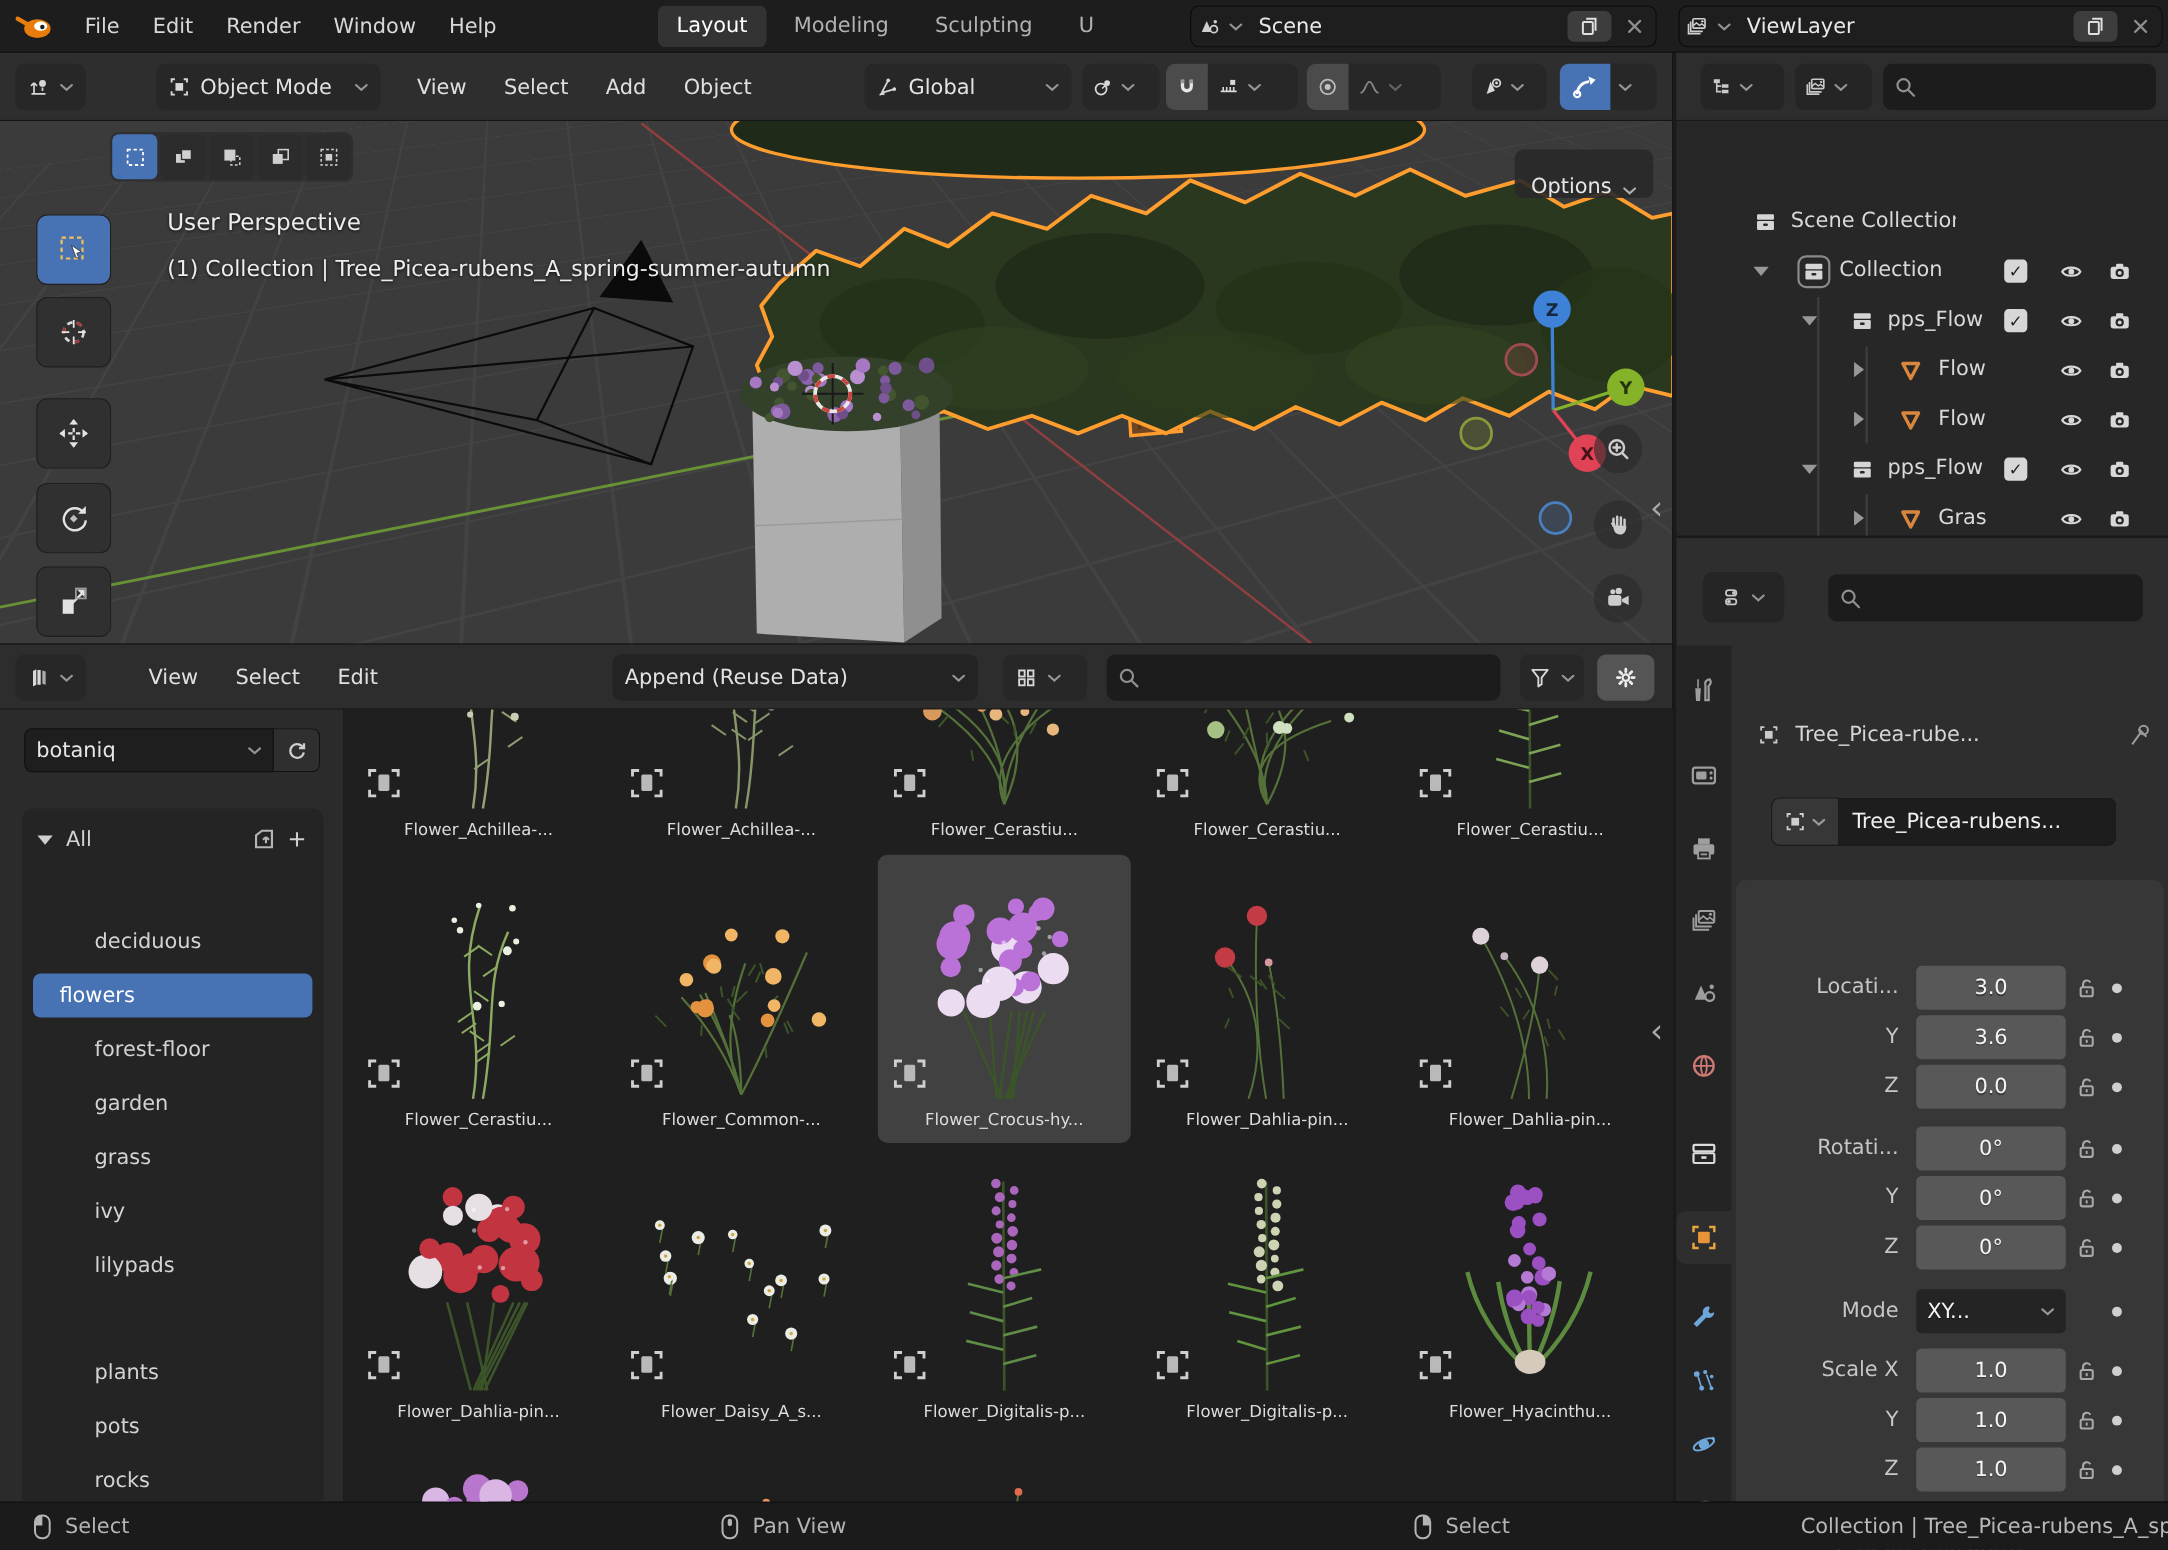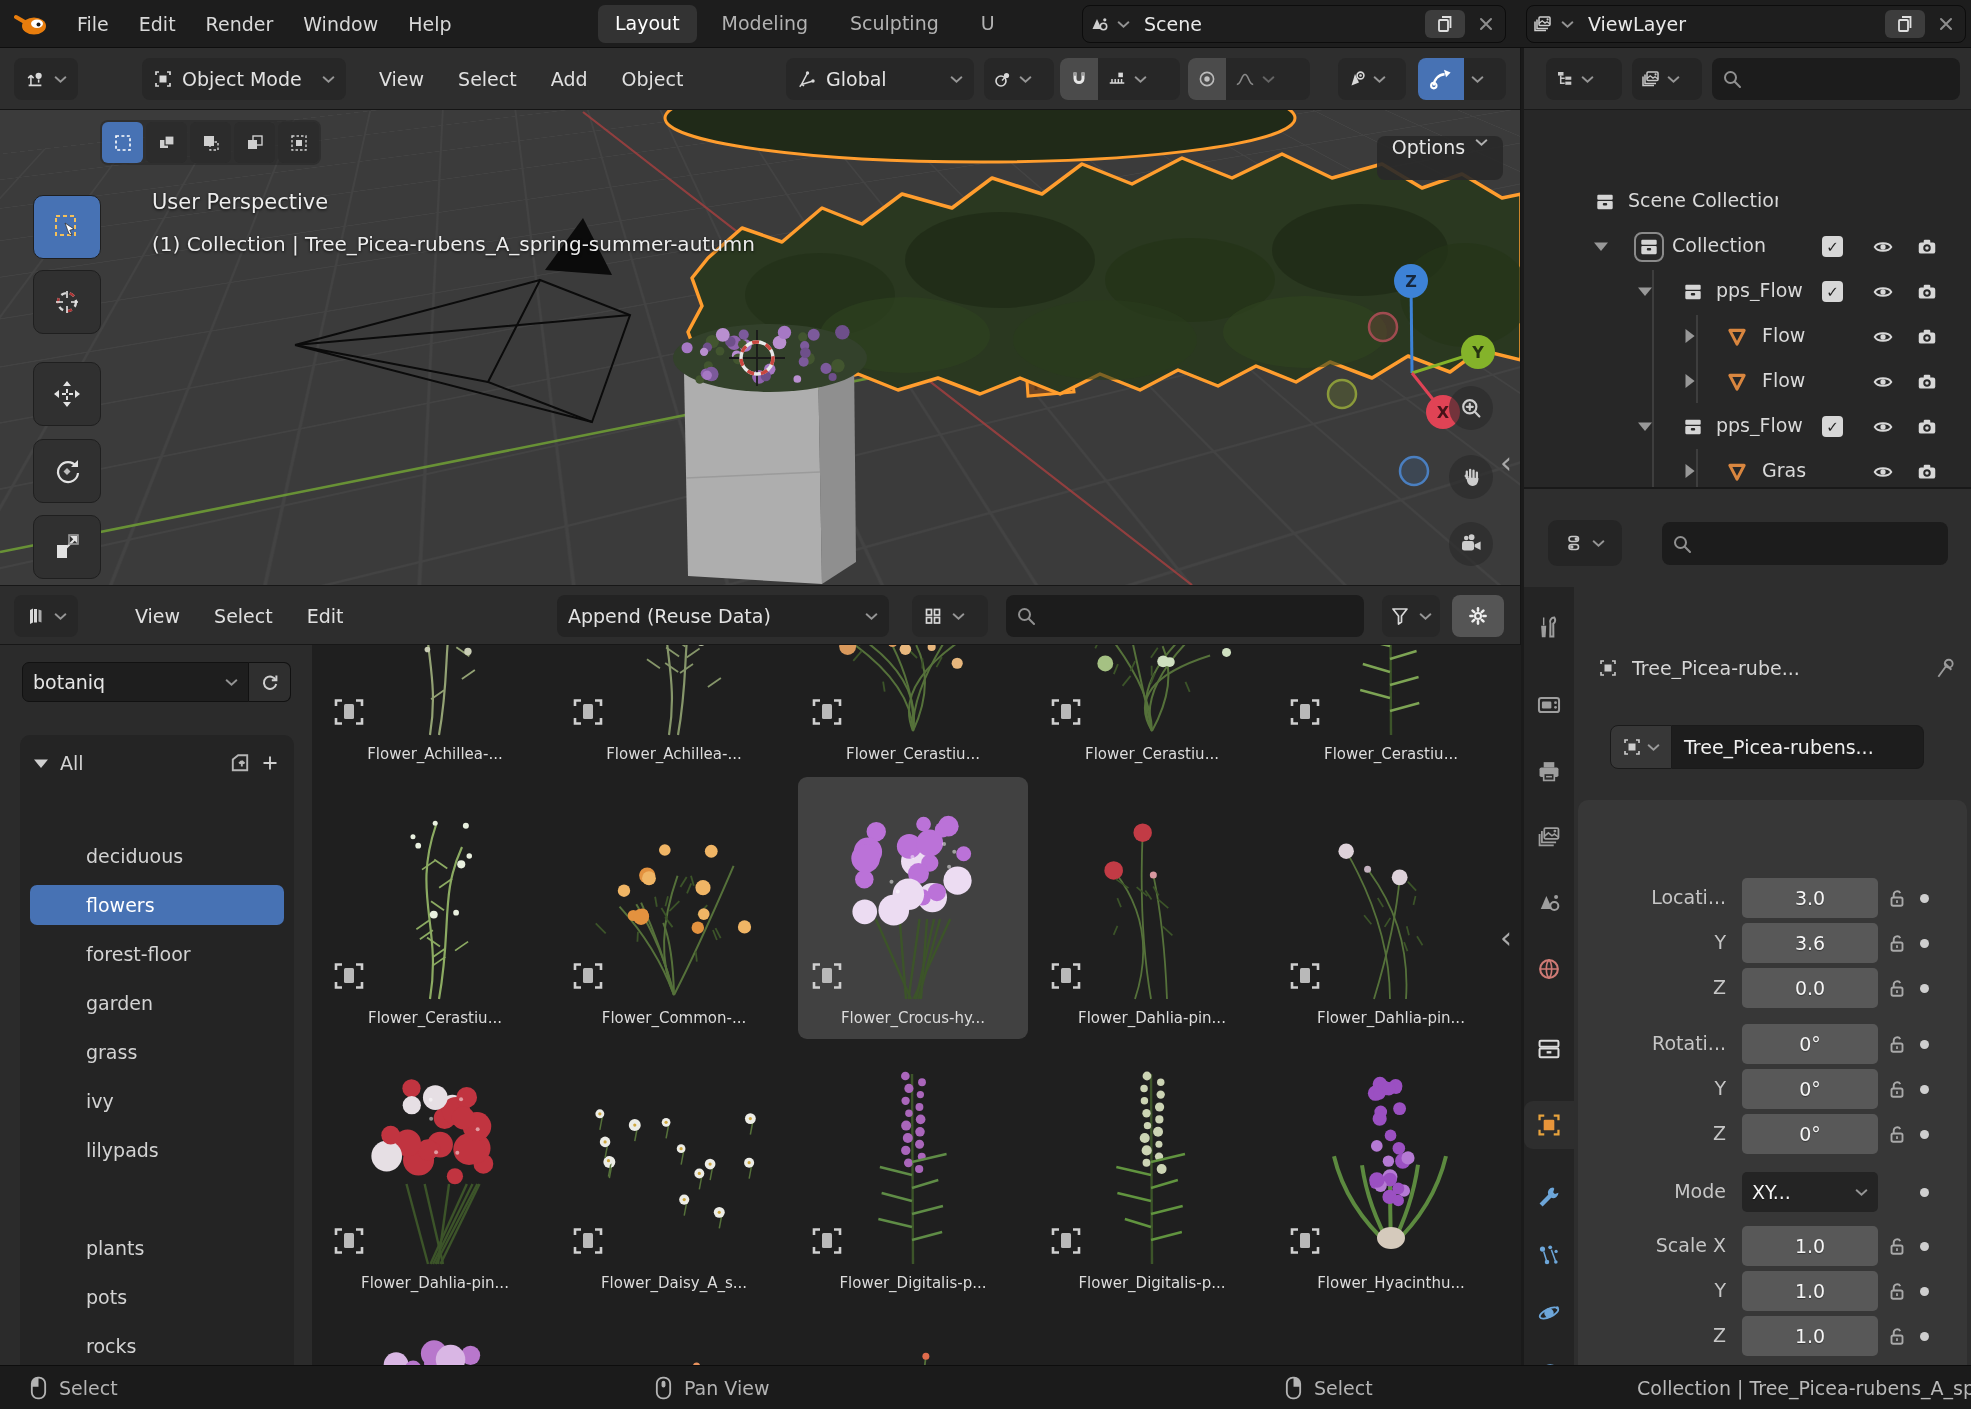--- a/index.html
+++ b/index.html
@@ -35,21 +35,21 @@
   .bluebtn{height:42px;width:46px;background:#4772b4;border-radius:8px 0 0 8px;display:flex;align-items:center;justify-content:center}
 
   
   #vp-canvas{position:absolute;left:0;top:110px;width:1521px;height:475px;background:#3b3b3b;overflow:hidden;border-right:1px solid #151515}
   .floor{position:absolute;left:-650px;top:-430px;width:2900px;height:1700px;background-image:linear-gradient(#4a4a4a 1.7px,transparent 1.7px),linear-gradient(90deg,#4a4a4a 1.7px,transparent 1.7px);background-size:86px 86px;transform:perspective(1050px) rotateX(63deg) rotateZ(-21deg);transform-origin:54% 32%;opacity:.5}
   #scene{position:absolute;left:0;top:0;width:1521px;height:475px}
   #selmode{position:absolute;left:100px;top:10px;display:flex;gap:3px;background:rgba(34,34,34,.45);border-radius:8px;padding:2px}
   .smbtn{width:41px;height:41px;background:#2c2c2c;border-radius:6px;display:flex;align-items:center;justify-content:center}
   .smbtn.active{background:#4772b4}
   .ovl{position:absolute;left:152px;color:#ededed;text-shadow:0 1px 3px rgba(0,0,0,.8)}
-  #options-btn{position:absolute;left:1377px;top:26px;width:126px;height:44px;background:rgba(41,41,41,.9);border-radius:8px;display:flex;align-items:flex-start;justify-content:center;gap:10px;color:#e6e6e6}
+  #options-btn{position:absolute;left:1377px;top:26px;width:126px;height:44px;background:rgba(41,41,41,.9);border-radius:8px;display:flex;align-items:flex-end;justify-content:center;gap:10px;color:#e6e6e6}
   .tbtn{position:absolute;left:33px;width:68px;height:64px;background:#303030;border:1px solid #1f1f1f;border-radius:10px;display:flex;align-items:center;justify-content:center}
   .tbtn.active{background:#4772b4}
   .tbtn .ic{width:30px;height:30px}
   .vcirc{position:absolute;left:1449px;width:44px;height:44px;border-radius:50%;background:rgba(42,42,42,.6);display:flex;align-items:center;justify-content:center;color:#cdcdcd}
   .vcirc .ic{width:24px;height:24px}
   .edge-chev{position:absolute;color:#a9a9a9;font-size:30px;line-height:1}
 
   
   #ab-header{position:absolute;left:0;top:585px;width:1521px;height:60px;background:#2d2d2d;border-bottom:1px solid #171717;border-top:1px solid #171717;border-right:1px solid #151515}
   #ab-body{position:absolute;left:0;top:645px;width:1521px;height:720px;border-right:1px solid #151515}
@@ -680,21 +680,21 @@
               <svg viewBox="0 0 20 20">
                 <path d="M10 3.5v13M3.5 10h13" stroke="#cfcfcf" stroke-width="1.9"></path>
               </svg>
             </span>
           </div>
           <div class="cat-row" style="top: 99px;">
             <span class="lbl" style="margin-left: 66px; position: relative; color: rgb(211, 211, 211);">deciduous</span>
           </div>
           <div class="cat-row" style="top: 148px;">
             <span class="cat-sel"></span>
-            <span class="lbl" style="margin-left: 66px; position: relative; color: rgb(255, 255, 255);">flowers</span>
+            <span class="lbl" style="margin-left: 34px; position: relative; color: rgb(255, 255, 255);">flowers</span>
           </div>
           <div class="cat-row" style="top: 197px;">
             <span class="lbl" style="margin-left: 66px; position: relative; color: rgb(211, 211, 211);">forest-floor</span>
           </div>
           <div class="cat-row" style="top: 246px;">
             <span class="lbl" style="margin-left: 66px; position: relative; color: rgb(211, 211, 211);">garden</span>
           </div>
           <div class="cat-row" style="top: 344px;">
             <span class="lbl" style="margin-left: 66px; position: relative; color: rgb(211, 211, 211);">ivy</span>
           </div>

